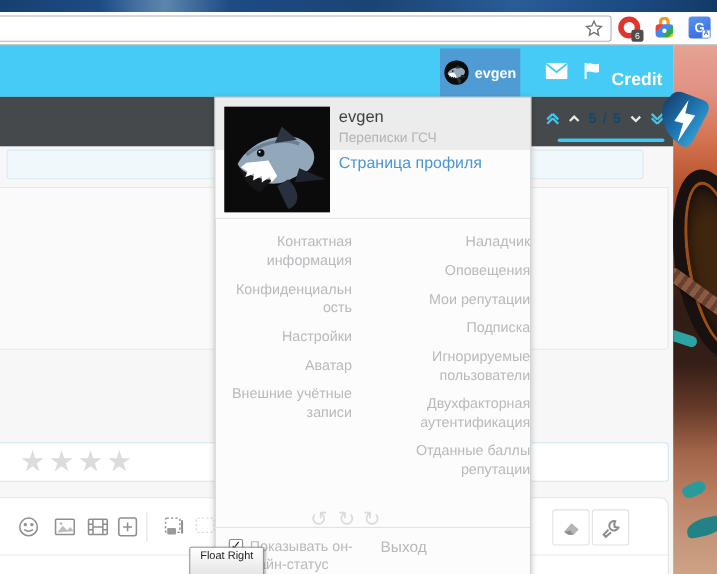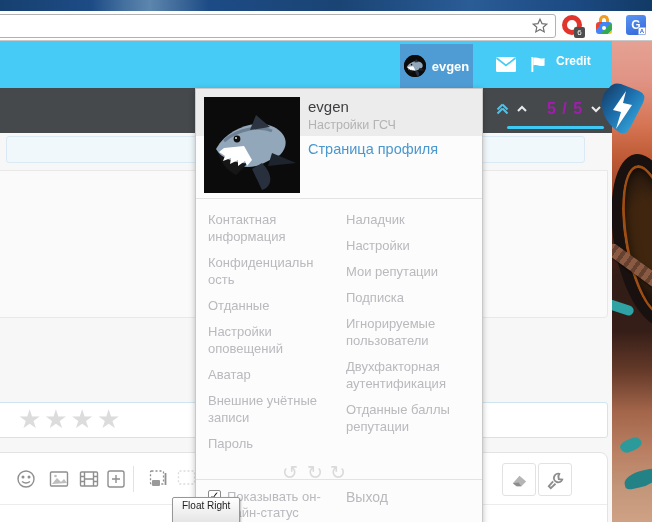--- a/index.html
+++ b/index.html
@@ -21,26 +21,26 @@
   .lock-dot { left:6px; top:11px; width:4px; height:4px; background:#fff; border-radius:50%; position:absolute; }
   .translate-ext { left:626px; top:15px; width:20px; height:20px; background:linear-gradient(160deg,#5a95f5,#3367d6); border-radius:3px; color:#fff; font-size:12px; font-weight:bold; text-align:center; line-height:20px; }
   .translate-fold { left:638px; top:27px; width:8px; height:8px; background:#fff; border:1px solid #9ab4e8; border-radius:1px; position:absolute; font-size:6px; line-height:7px; color:#3367d6; text-align:center; font-weight:bold; }
 
   
   .site-header { left:0; top:41px; width:612px; height:47px; background:#45cbf5; }
   .user-box { left:400px; top:44px; width:73px; height:44px; background:#4f9cd4; display:flex; align-items:center; justify-content:center; gap:6px; cursor:pointer; }
   .mini-avatar { width:22px; height:22px; border-radius:50%; background:#121212; overflow:hidden; flex:0 0 auto; }
   .user-name { color:#fff; font-size:13px; font-weight:bold; }
   .hdr-icon { top:57px; width:20px; height:15px; }
-  .credit { left:556px; top:54px; color:#fff; font-size:12px; font-weight:bold; cursor:pointer; }
+  .credit { left:556px; top:64px; color:#fff; font-size:16px; font-weight:bold; cursor:pointer; }
 
   
   .dark-bar { left:0; top:88px; width:612px; height:45px; background:#46494c; }
   .pager-nav { left:496px; top:100px; display:flex; align-items:center; gap:7px; }
-  .pager-text { color:#a21caf; font-size:16px; font-weight:bold; letter-spacing:1px;margin-left:12px; }
+  .pager-text { color:#0c4a6e; font-size:13px; font-weight:bold; letter-spacing:1px; }
   .progress-line { left:507px; top:126px; width:97px; height:3px; background:#3ec9f4; border-radius:2px; }
 
   
   .logo4 { left:597px; top:82px; width:50px; height:56px; }
 
   
   .art { right:0; top:41px; width:40px; height:481px; overflow:hidden;
     background:linear-gradient(180deg,#e5a294 0,#e09384 40px,#d57452 85px,#bc5833 120px,#96452b 155px,#52291d 195px,#311c16 235px,#351e17 290px,#653a29 330px,#a2654a 370px,#ba7f62 410px,#c29478 445px,#cfa285 481px); }
   .art-shield { position:absolute; top:112px; right:-34px; width:72px; height:175px; border-radius:50%;
     border:11px solid #191010; background:radial-gradient(circle at 60% 45%,#40260f 0 35%,#2a1a10 70%);
@@ -68,21 +68,21 @@
 
   
   .dropdown { left:195px; top:88px; width:288px; height:560px; background:#fcfcfc; border:1px solid #c8c8c8;
     box-shadow:0 2px 6px rgba(0,0,0,.25); }
   .dd-header { position:relative; height:110px; border-bottom:1px solid #e3e3e3;
     background:linear-gradient(to bottom,#ececec 0 47px,#fcfcfc 47px); }
   .dd-avatar { position:absolute; left:8px; top:8px; width:96px; height:96px; background:#0b0b0b; }
   .dd-name { position:absolute; left:112px; top:9px; font-size:15px; color:#3e3e40; }
   .dd-title { position:absolute; left:112px; top:29px; font-size:12.5px; color:#b3b3b3; }
   .dd-profile { position:absolute; left:112px; top:52px; font-size:14.5px; color:#4a97cf; cursor:pointer; }
-  .dd-menu { display:flex; padding:12px 0 0 12px; height:280px; overflow:hidden; }
+  .dd-menu { display:flex; padding:12px 0 0 12px; height:280px; overflow:hidden;text-align:right; }
   .dd-col { display:flex; flex-direction:column; }
   .dd-col.left { width:112px; margin-right:26px; }
   .dd-col.right { width:138px; }
   .dd-item { font-size:13px; line-height:17px; color:#b9b9be; margin-bottom:9px; cursor:pointer; overflow-wrap:break-word; }
   .ghost { position:absolute; color:rgba(140,140,140,.30); font-size:19px; }
   .dd-bottom { border-top:1px solid #e3e3e3; display:flex; padding:9px 0 0 12px; }
   .dd-check-wrap { width:138px; display:flex; gap:6px; }
   .checkbox { width:13px; height:13px; border:1px solid #8a8a8a; background:#fff; border-radius:2px; font-size:12px; line-height:11px; color:#111; text-align:center; flex:0 0 auto; margin-top:1px; cursor:pointer; }
   .dd-check-label { font-size:13px; line-height:16px; color:#b9b9be; width:100px; }
   .dd-logout { font-size:14px; color:#b9b9be; cursor:pointer; }
@@ -263,37 +263,35 @@
           <path d="M15 55 l6 4 -2 5 8 -3 -1 6 8 -4 0 6 7 -5 2 5 5 -6 -8 -14 -20 2z" fill="#fff"></path>
           <path d="M17 57 l24 -3 6 9 -26 6z" fill="none"></path>
           <circle cx="33" cy="42" r="3.4" fill="#0d0d0d"></circle>
           <circle cx="32" cy="41" r="1" fill="#e8e8e8"></circle>
           <path d="M52 18 L66 30 L46 33Z" fill="#2b3440"></path>
           <path d="M68 56 L92 66 L64 69Z" fill="#1d242e"></path>
           <path d="M58 66 C70 78 68 90 58 93 L48 72Z" fill="#27303c"></path>
         </svg>
     </div>
     <div class="dd-name">evgen</div>
-    <div class="dd-title">Настройки ГСЧ</div>
+    <div class="dd-title">Переписки ГСЧ</div>
     <div class="dd-profile">Страница профиля</div>
   </div>
 
   <div class="dd-menu">
     <div class="dd-col left">
       <span class="dd-item">Контактная информация</span>
       <span class="dd-item">Конфиденциальность</span>
-      <span class="dd-item">Отданные</span>
-      <span class="dd-item">Настройки оповещений</span>
+      <span class="dd-item">Настройки</span>
       <span class="dd-item">Аватар</span>
       <span class="dd-item">Внешние учётные записи</span>
-      <span class="dd-item">Пароль</span>
     </div>
     <div class="dd-col right">
       <span class="dd-item">Наладчик</span>
-      <span class="dd-item">Настройки</span>
+      <span class="dd-item">Оповещения</span>
       <span class="dd-item">Мои репутации</span>
       <span class="dd-item">Подписка</span>
       <span class="dd-item">Игнорируемые пользователи</span>
       <span class="dd-item">Двухфакторная аутентификация</span>
       <span class="dd-item">Отданные баллы репутации</span>
     </div>
   </div>
 
   <span class="ghost" style="left:86px; top:372px;">↺</span>
   <span class="ghost" style="left:111px; top:372px;">↻</span>

